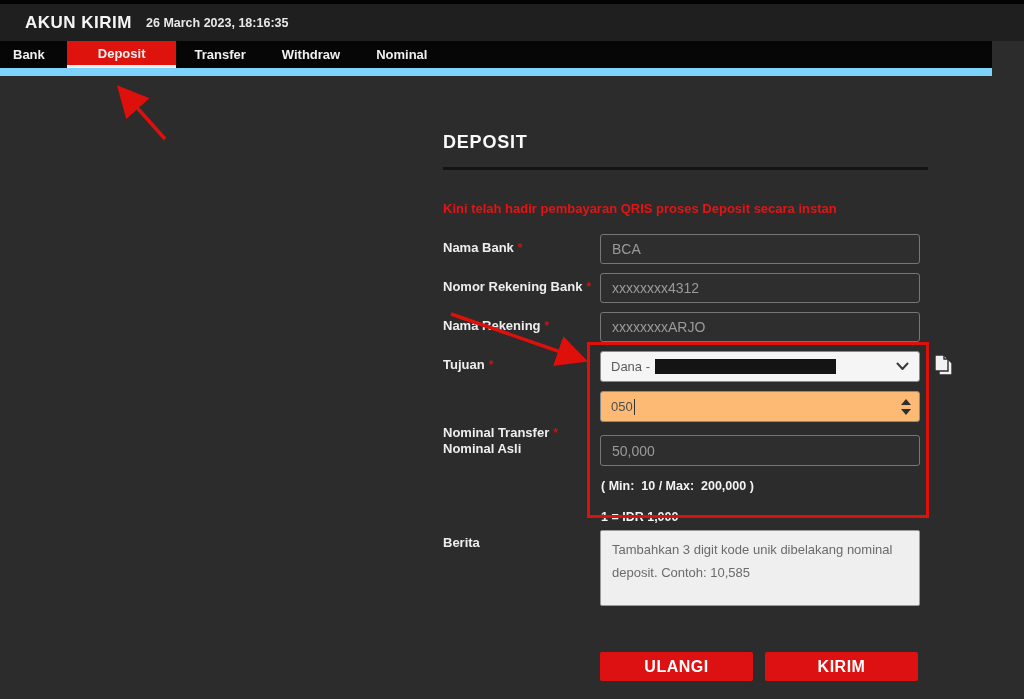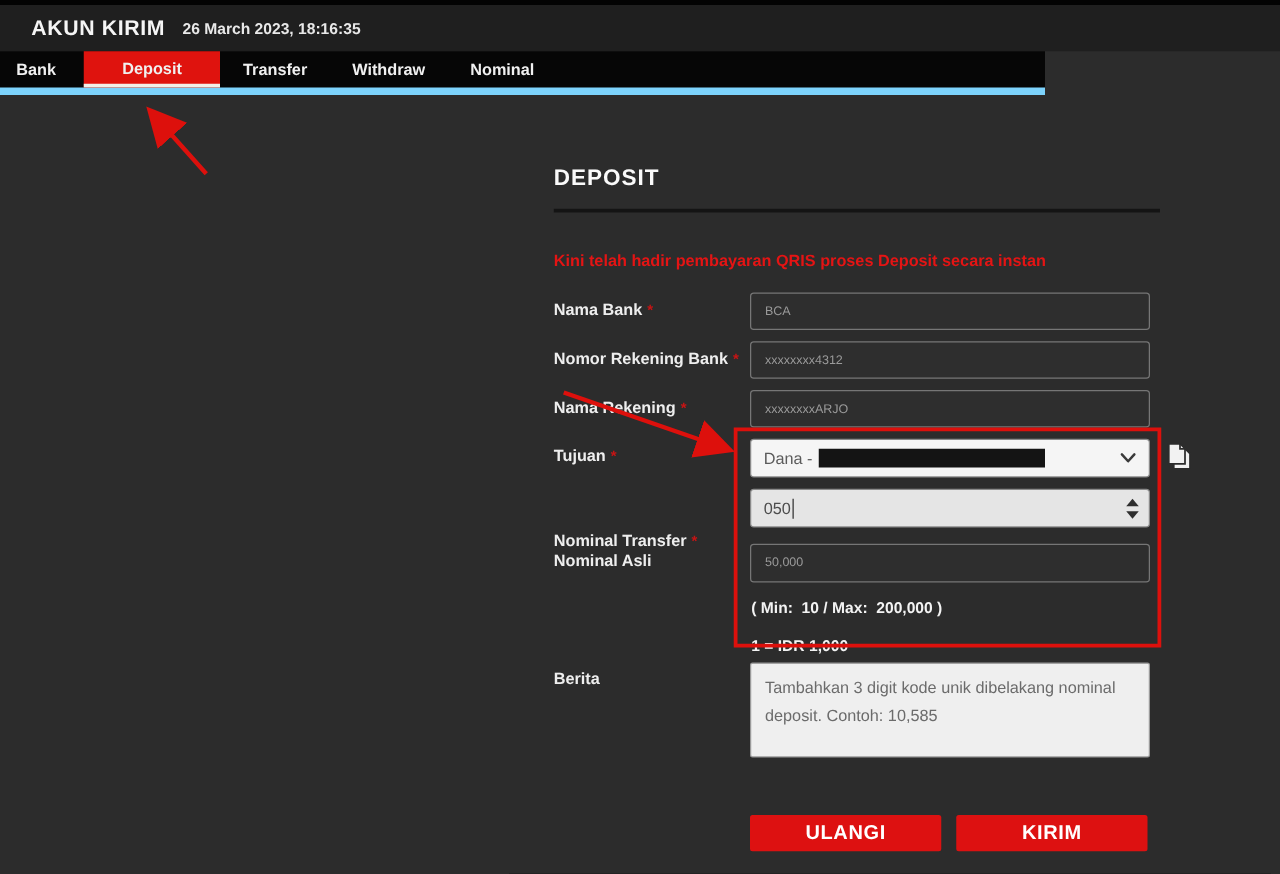--- a/index.html
+++ b/index.html
@@ -27,23 +27,23 @@
     margin-left: 25px;
   }
   .datetime {
     color: #e8e8e8; font-size: 12.5px; font-weight: bold;
     margin-left: 14px;
   }
 
   
   .navbar {
     position: absolute; left: 0; top: 41px;
-    width: 836px; height: 35px;
+    width: 992px; height: 35px;
     background: #060606;
-    border-bottom: 6px solid #7dd3fc;
+    border-bottom: 8px solid #7dd3fc;
     display: flex; align-items: stretch;
   }
   .tab {
     color: #f0f0f0; font-size: 13px; font-weight: bold;
     display: flex; align-items: center;
     padding: 0 18px; cursor: pointer;
   }
   .tab:first-child { padding-left: 13px; padding-right: 22px; }
   .tab.active {
     background: #df130e;
@@ -70,21 +70,21 @@
     position: absolute; left: 443px;
     color: #eeeeee; font-size: 13px; font-weight: bold;
     white-space: nowrap;
   }
   .req { color: #c81414; margin-left: 4px; font-size: 12px; }
 
   .tinput {
     position: absolute; left: 600px; width: 320px; height: 30px;
     background: #2e2e2e;
     border: 1px solid #767676; border-radius: 3px;
-    color: #9a9a9a; font-size: 10px;
+    color: #9a9a9a; font-size: 14px;
     font-family: "Liberation Sans", "DejaVu Sans", sans-serif;
     padding: 0 11px; outline: none;
   }
 
   
   .fselect {
     position: absolute; left: 600px; top: 351px;
     width: 320px; height: 31px;
     background: #f5f5f5;
     border: 1px solid #8a8a8a; border-radius: 3px;
@@ -97,21 +97,21 @@
     width: 181px; height: 15px;
     background: #141414;
     margin-left: 5px;
   }
   .fselect .chev { margin-left: auto; display: flex; align-items: center; }
 
   
   .numbox {
     position: absolute; left: 600px; top: 391px;
     width: 320px; height: 31px;
-    background: #e5e5e5;
+    background: #fdba74;
     border: 1px solid #8a8a8a; border-radius: 3px;
     display: flex; align-items: center;
     padding: 0 8px 0 10px;
     color: #4d4d4d; font-size: 13px;
   }
   .caret {
     display: inline-block; width: 1px; height: 16px;
     background: #333; margin-left: 1px;
   }
   .spinner {

